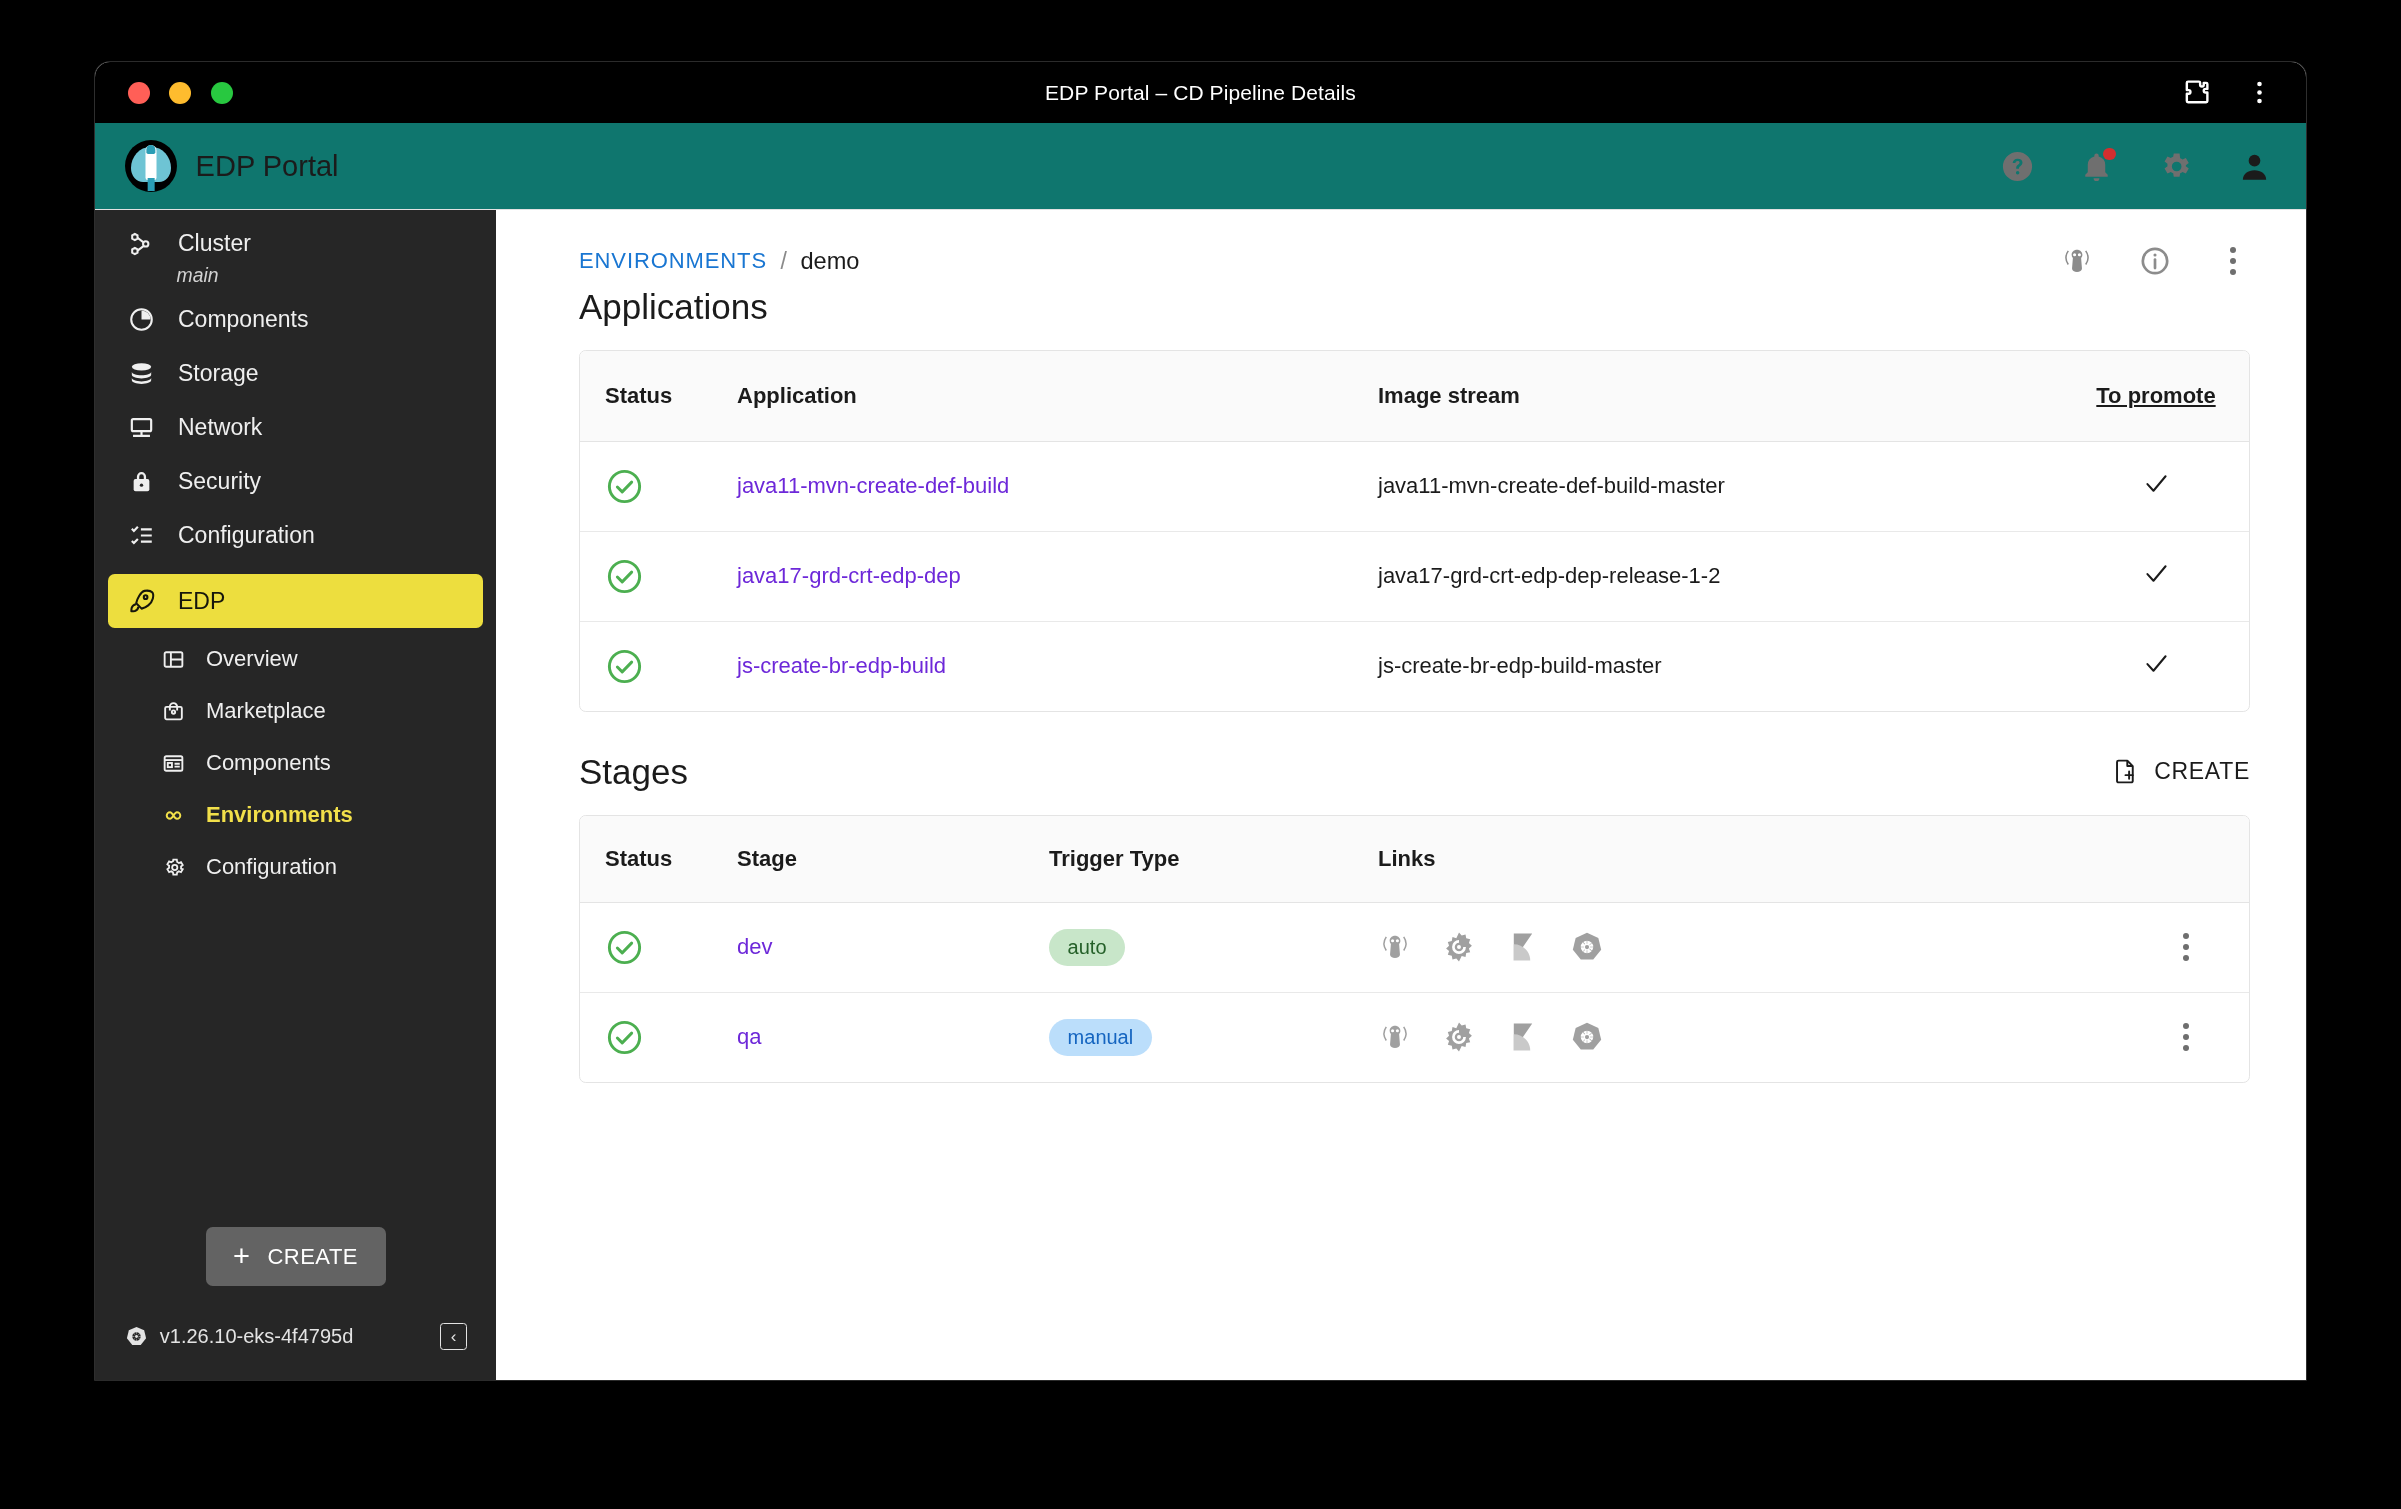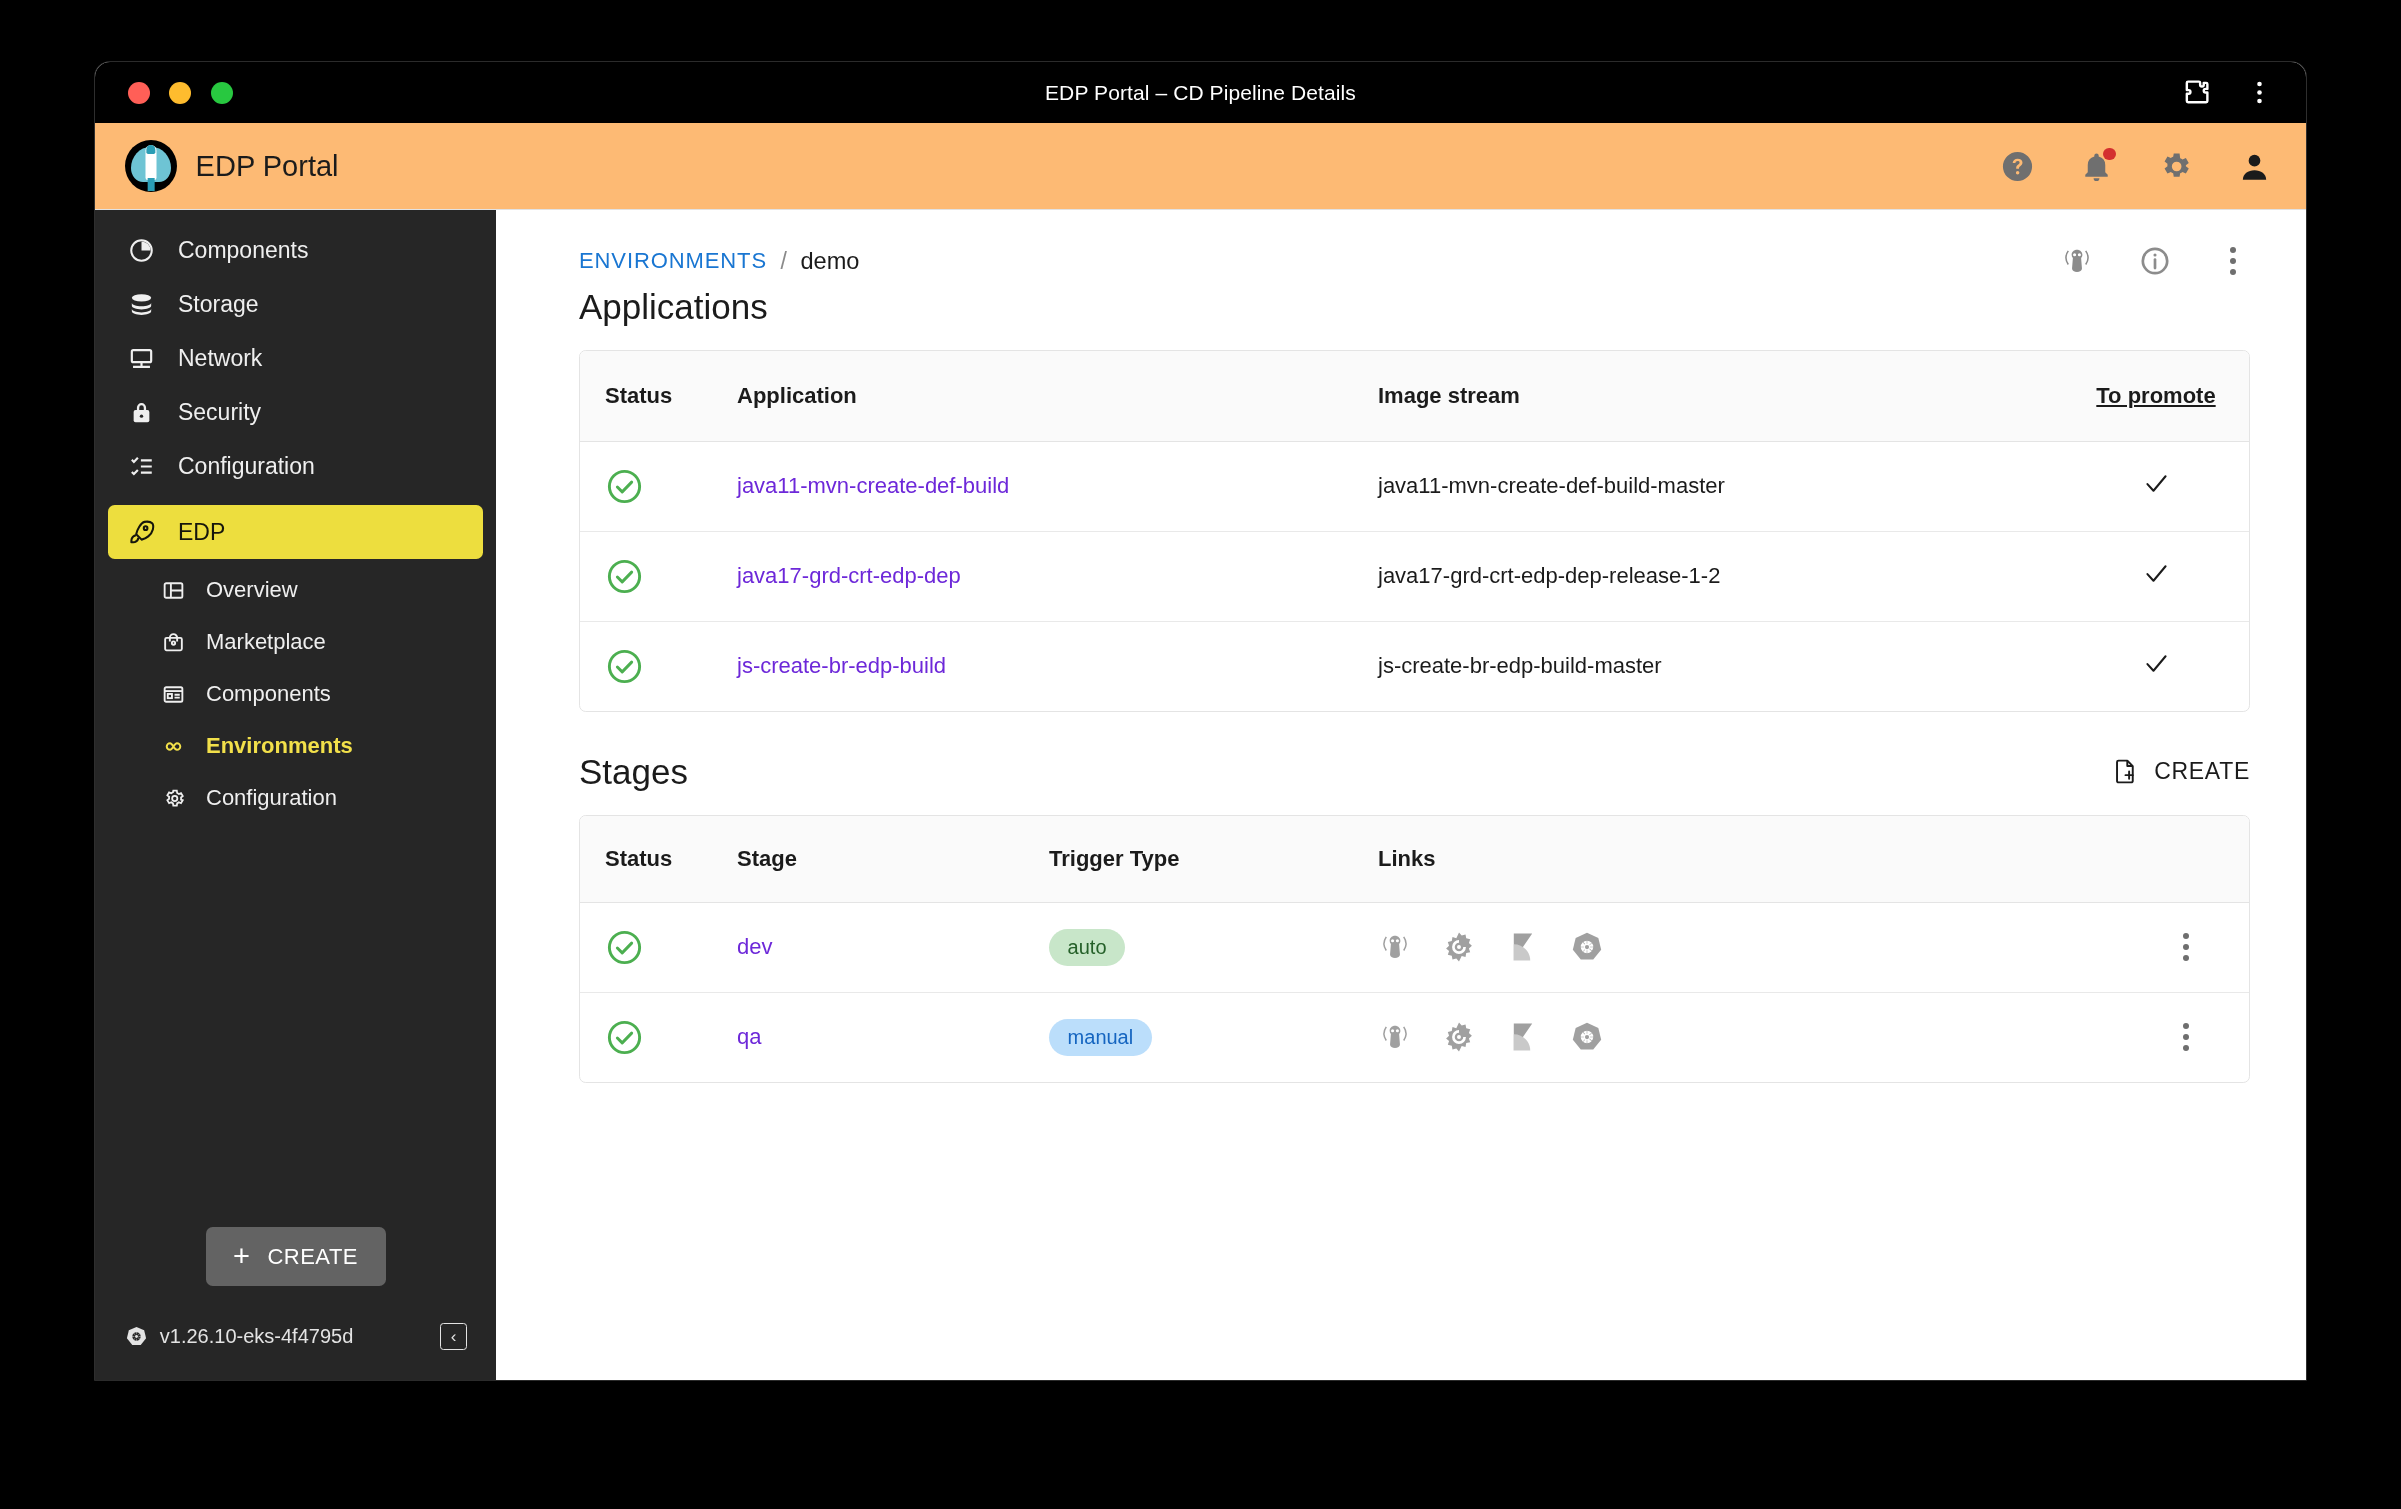--- a/index.html
+++ b/index.html
@@ -46,21 +46,21 @@
     display: flex;
     align-items: center;
     gap: 34px;
     margin-right: 32px;
   }
   .tb-icon { width: 29px; height: 29px; display: block; color: #fff; }
 
   
   .appheader {
     height: 87px;
-    background: #fdba74;
+    background: #0f766e;
     border-bottom: 0.8px solid #e2e2e2;
     display: flex;
     align-items: center;
     padding: 0 34px 0 30px;
   }
   .brand { display: flex; align-items: center; gap: 18.6px; }
   .logo {
     width: 52px; height: 52px; border-radius: 50%;
     background: #000;
     position: relative; overflow: hidden;
@@ -369,20 +369,32 @@
             <path d="M4 21c0-4 3.6-6.5 8-6.5s8 2.5 8 6.5z"></path>
         </svg>
       </span>
     </div>
   </div>
 
   <div class="body-split">
 
     <div class="sidebar">
 
+      <div class="nav-item cluster">
+        <span class="ico">
+          <svg viewBox="0 0 24 24" fill="none" stroke="currentColor" stroke-width="1.7">
+            <path d="M6.5 3.2l2.2 1.3v2.6L6.5 8.4 4.3 7.1V4.5z"></path>
+            <path d="M6.5 14.8l2.2 1.3v2.6l-2.2 1.3-2.2-1.3v-2.6z"></path>
+            <circle cx="15.5" cy="11.5" r="2.2"></circle>
+            <path d="M8.7 6.4l4.7 3.6M8.7 17.1l4.7-3.6"></path>
+          </svg>
+        </span>
+        <span>Cluster</span>
+        <span class="nav-sub">main</span>
+      </div>
 
       <div class="nav-item">
         <span class="ico">
           <svg viewBox="0 0 24 24" fill="none" stroke="currentColor" stroke-width="1.7">
             <circle cx="12" cy="12" r="8.5"></circle>
               <path d="M12 12V4.5A7.5 7.5 0 0119.5 12z" fill="currentColor" stroke="none"></path>
           </svg>
         </span>
         <span>Components</span>
       </div>

